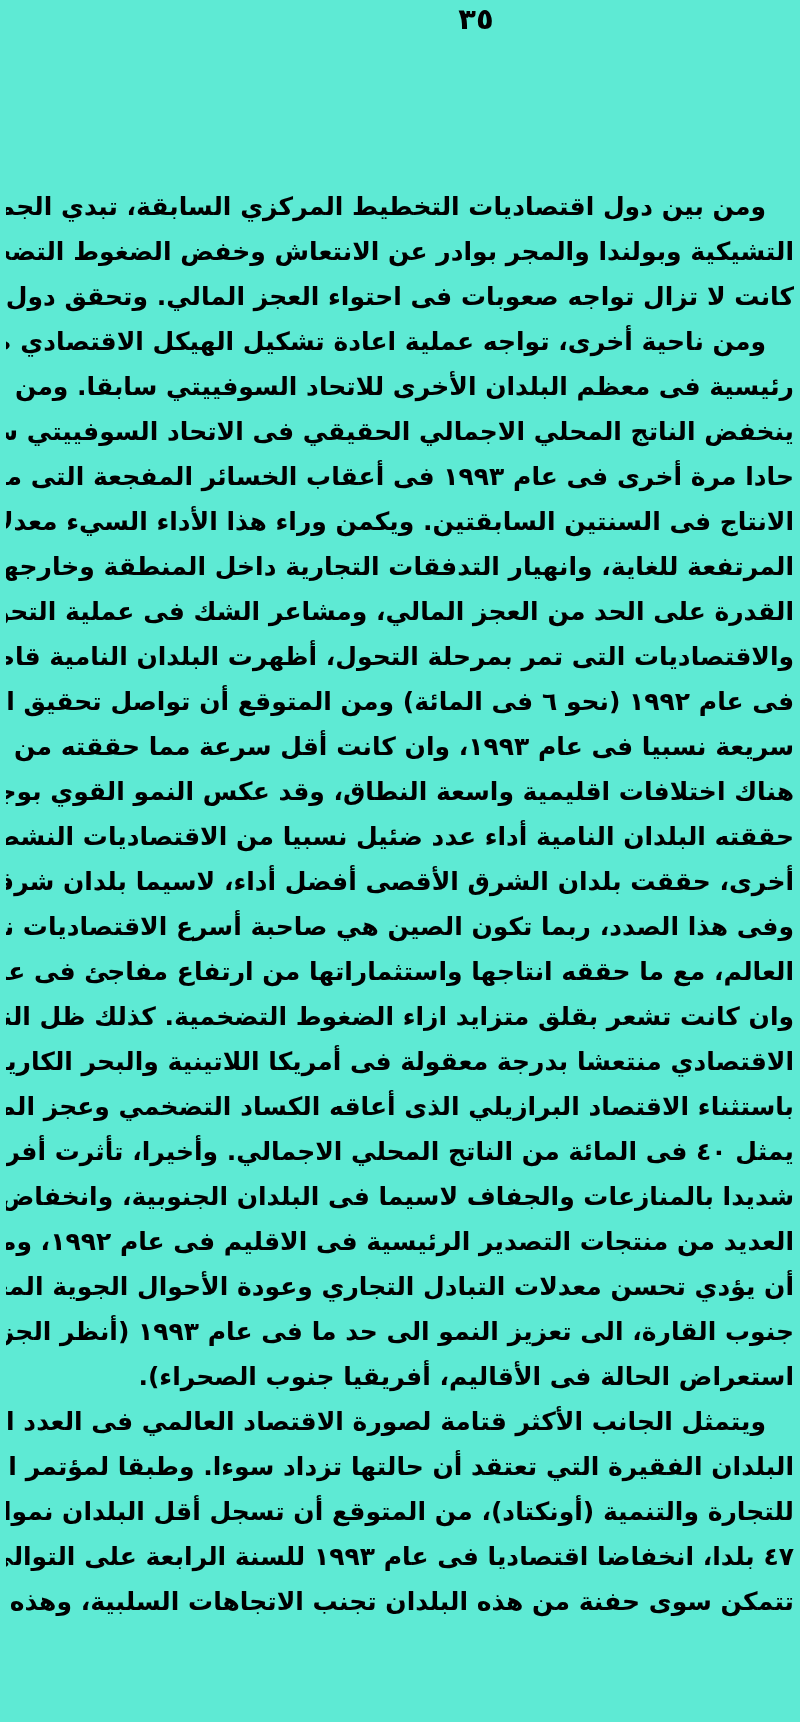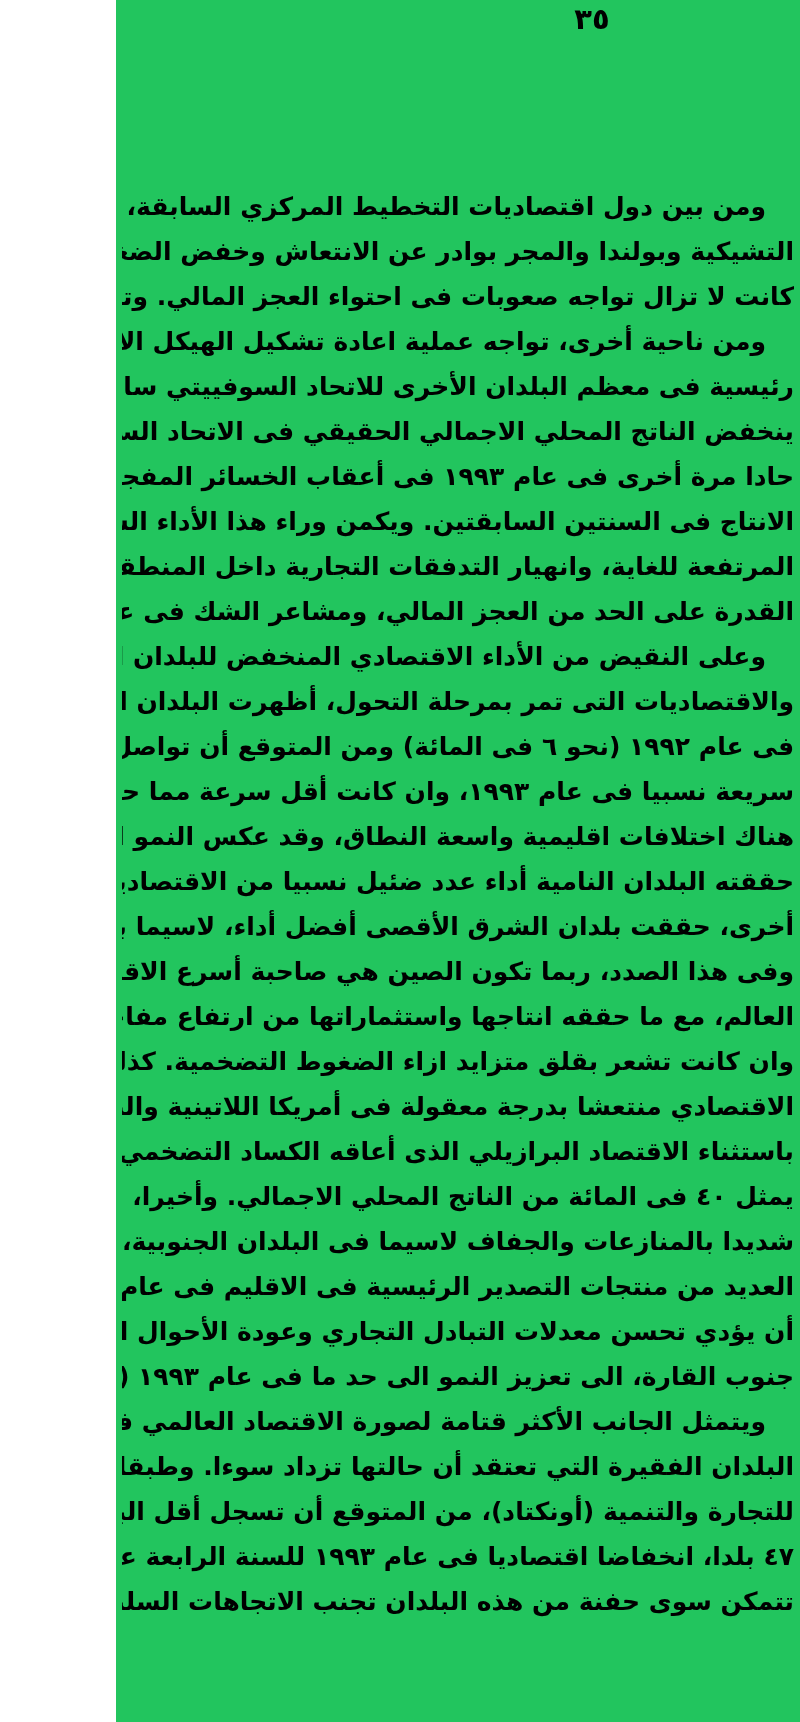--- a/index.html
+++ b/index.html
@@ -2,23 +2,23 @@
 <html lang="ar" dir="rtl"><head>
 <meta charset="utf-8">
 <style>
   html, body {
     margin: 0;
     padding: 0;
     background: #ffffff;
   }
   .page {
     position: relative;
-    width: 684px;
+    width: 800px;
     height: 1722px;
-    background: #22c55e;
+    background: #5eead4;
     color: #000000;
     font-family: "DejaVu Sans", sans-serif;
     overflow: hidden;
   }
   .pagenum {
     position: absolute;
     top: 2px;
     left: 436px;
     width: 80px;
     text-align: center;
@@ -62,36 +62,36 @@
     <div class="line first">ومن بين دول اقتصاديات التخطيط المركزي السابقة، تبدي الجمهورية</div>
     <div class="line">التشيكية وبولندا والمجر بوادر عن الانتعاش وخفض الضغوط التضخمية، وان</div>
     <div class="line">كانت لا تزال تواجه صعوبات فى احتواء العجز المالي. وتحقق دول البلطيق</div>
     <div class="line first">ومن ناحية أخرى، تواجه عملية اعادة تشكيل الهيكل الاقتصادي صعوبات</div>
     <div class="line">رئيسية فى معظم البلدان الأخرى للاتحاد السوفييتي سابقا. ومن المتوقع أن</div>
     <div class="line">ينخفض الناتج المحلي الاجمالي الحقيقي فى الاتحاد السوفييتي سابقا انخفاضا</div>
     <div class="line">حادا مرة أخرى فى عام ١٩٩٣ فى أعقاب الخسائر المفجعة التى مني بها</div>
     <div class="line">الانتاج فى السنتين السابقتين. ويكمن وراء هذا الأداء السيء معدلات التضخم</div>
     <div class="line">المرتفعة للغاية، وانهيار التدفقات التجارية داخل المنطقة وخارجها، وعدم</div>
     <div class="line end">القدرة على الحد من العجز المالي، ومشاعر الشك فى عملية التحول نفسها.</div>
-    <div class="line first">وعلى النقيض من الأداء الاقتصادي المنخفض للبلدان المتقدمة</div>
     <div class="line">والاقتصاديات التى تمر بمرحلة التحول، أظهرت البلدان النامية قاطبة نموا كبيرا</div>
     <div class="line">فى عام ١٩٩٢ (نحو ٦ فى المائة) ومن المتوقع أن تواصل تحقيق النمو بمعدلات</div>
     <div class="line">سريعة نسبيا فى عام ١٩٩٣، وان كانت أقل سرعة مما حققته من قبل. بيد أن</div>
     <div class="line">هناك اختلافات اقليمية واسعة النطاق، وقد عكس النمو القوي بوجه عام الذي</div>
     <div class="line">حققته البلدان النامية أداء عدد ضئيل نسبيا من الاقتصاديات النشطة. ومرة</div>
     <div class="line">أخرى، حققت بلدان الشرق الأقصى أفضل أداء، لاسيما بلدان شرقي آسيا.</div>
     <div class="line">وفى هذا الصدد، ربما تكون الصين هي صاحبة أسرع الاقتصاديات نموا فى</div>
     <div class="line">العالم، مع ما حققه انتاجها واستثماراتها من ارتفاع مفاجئ فى عام ١٩٩٣،</div>
     <div class="line">وان كانت تشعر بقلق متزايد ازاء الضغوط التضخمية. كذلك ظل النشاط</div>
     <div class="line">الاقتصادي منتعشا بدرجة معقولة فى أمريكا اللاتينية والبحر الكاريبي،</div>
     <div class="line">باستثناء الاقتصاد البرازيلي الذى أعاقه الكساد التضخمي وعجز الميزانية الذى</div>
     <div class="line">يمثل ٤٠ فى المائة من الناتج المحلي الاجمالي. وأخيرا، تأثرت أفريقيا تأثرا</div>
     <div class="line">شديدا بالمنازعات والجفاف لاسيما فى البلدان الجنوبية، وانخفاض أسعار</div>
     <div class="line">العديد من منتجات التصدير الرئيسية فى الاقليم فى عام ١٩٩٢، ومن المتوقع</div>
     <div class="line">أن يؤدي تحسن معدلات التبادل التجاري وعودة الأحوال الجوية المعتادة فى</div>
     <div class="line">جنوب القارة، الى تعزيز النمو الى حد ما فى عام ١٩٩٣ (أنظر الجزء الثاني،</div>
+    <div class="line end">استعراض الحالة فى الأقاليم، أفريقيا جنوب الصحراء).</div>
     <div class="line first">ويتمثل الجانب الأكثر قتامة لصورة الاقتصاد العالمي فى العدد الضخم من</div>
     <div class="line">البلدان الفقيرة التي تعتقد أن حالتها تزداد سوءا. وطبقا لمؤتمر الأمم المتحدة</div>
     <div class="line">للتجارة والتنمية (أونكتاد)، من المتوقع أن تسجل أقل البلدان نموا، وعددها</div>
     <div class="line">٤٧ بلدا، انخفاضا اقتصاديا فى عام ١٩٩٣ للسنة الرابعة على التوالي. ولن</div>
     <div class="line">تتمكن سوى حفنة من هذه البلدان تجنب الاتجاهات السلبية، وهذه البلدان هي</div>
   </div>
 </div>
 
 </body></html>

